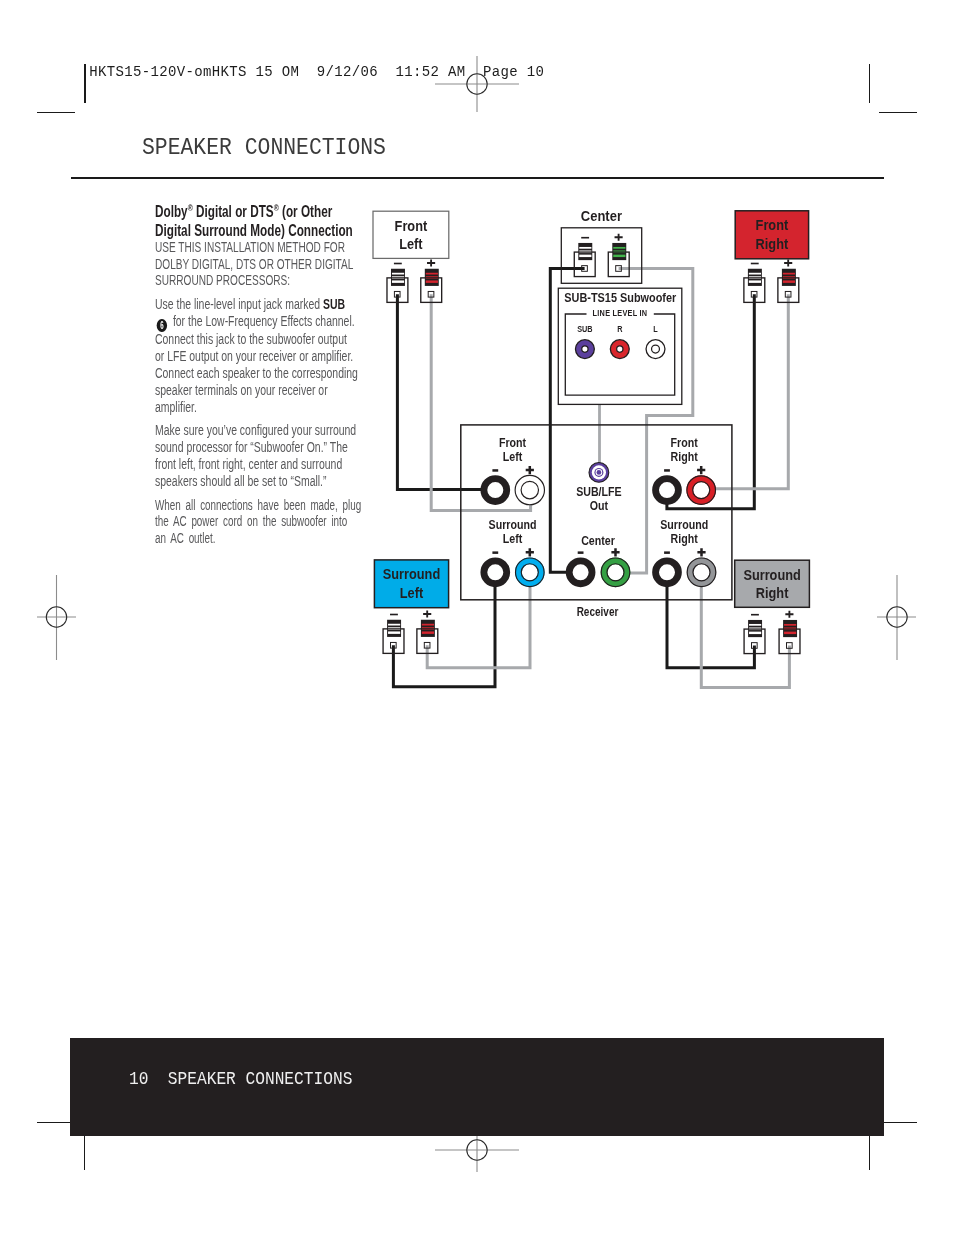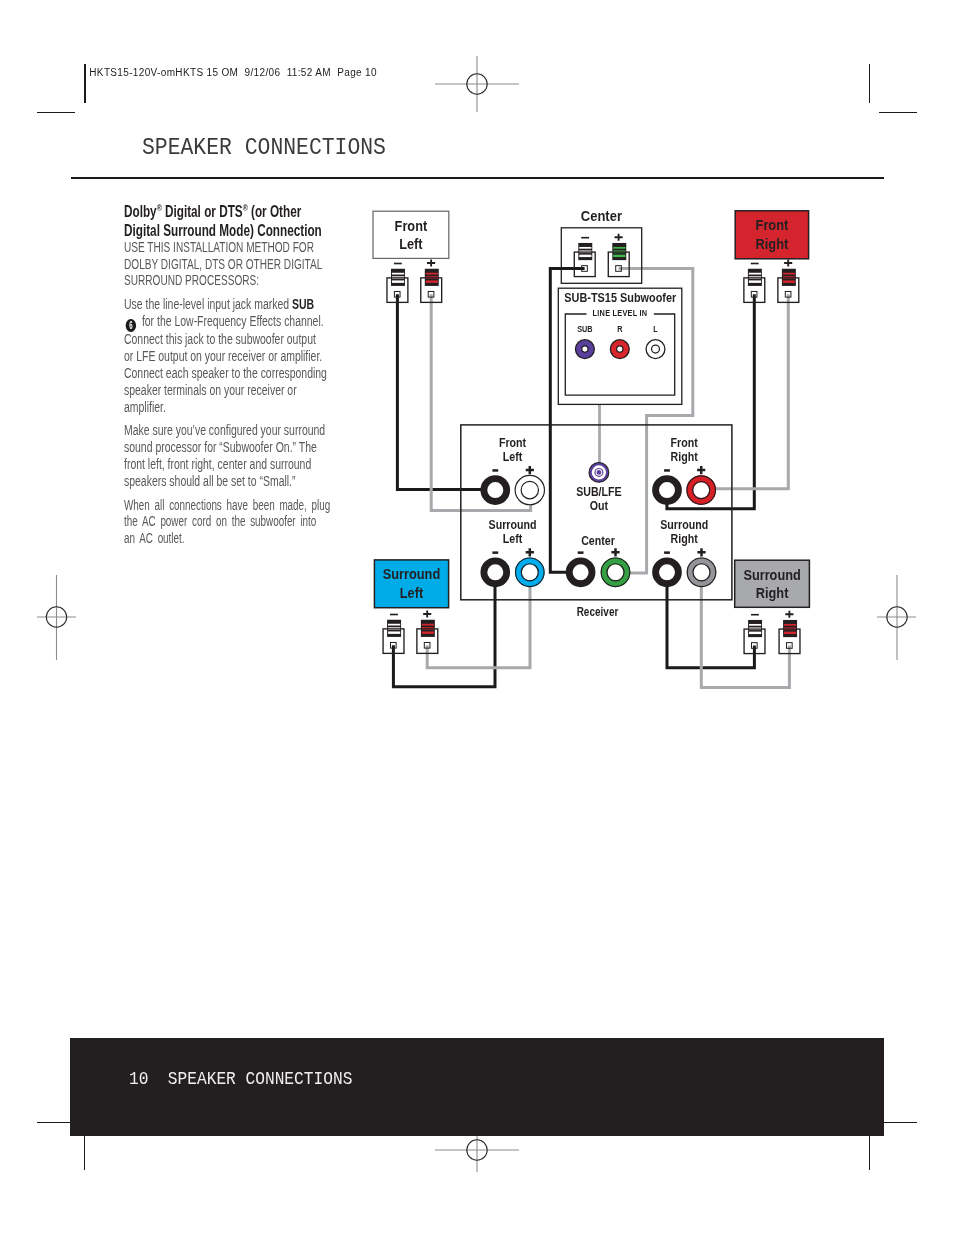--- a/index.html
+++ b/index.html
@@ -2,30 +2,30 @@
 <html><head>
 <meta charset="utf-8">
 <style>
   html,body{margin:0;padding:0;}
   body{width:954px;height:1235px;background:#ffffff;
        font-family:"Liberation Sans",sans-serif;position:relative;overflow:hidden;}
   .abs{position:absolute;}
   
   .cropmark{position:absolute;background:#1a1a1a;}
   
-  #slug{position:absolute;left:89.3px;top:67.4px;font-family:Liberation Sans, sans-serif;
-        font-size:10px;letter-spacing:0.35px;color:#1d1d1d;white-space:pre;line-height:11.85px;}
+  #slug{position:absolute;left:89.3px;top:67.4px;font-family:Liberation Mono, monospace;
+        font-size:14px;letter-spacing:0.35px;color:#1d1d1d;white-space:pre;line-height:11.85px;}
   #slugbar{position:absolute;left:84px;top:64px;width:1.5px;height:39px;background:#1a1a1a;}
   
   #pagetitle{position:absolute;left:141.8px;top:139.9px;font-family:"Liberation Mono",monospace;
        font-size:23.8px;line-height:16.4px;color:#3b3b3b;white-space:pre;
        transform:scaleX(0.899);transform-origin:0 0;}
   #rule{position:absolute;left:70.5px;top:176.8px;width:813px;height:2.7px;background:#1a1a1a;}
   
-  #copy{position:absolute;left:124px;top:202px;color:#58585a;}
+  #copy{position:absolute;left:155px;top:202px;color:#58585a;}
   #copy h2{margin:0;font-size:16.45px;line-height:18.87px;color:#231f20;font-weight:bold;
        width:290px;transform:scaleX(0.7148);transform-origin:0 0;}
   #copy h2 sup{font-size:9.6px;vertical-align:super;line-height:0;}
   #copy .para{margin:0;font-size:13.74px;line-height:16.85px;
        width:267.2px;transform:scaleX(0.7615);transform-origin:0 0;}
   #copy .para.caps{width:271.5px;transform:scaleX(0.7342);}
   #copy .para.p4{width:288.4px;word-spacing:2.8px;transform:scaleX(0.7183);}
   #copy .para.gap{margin-top:6.8px;}
   .bold{font-weight:bold;color:#231f20;}
   .circnum{display:inline-block;width:18.1px;height:13.6px;border-radius:50%;

